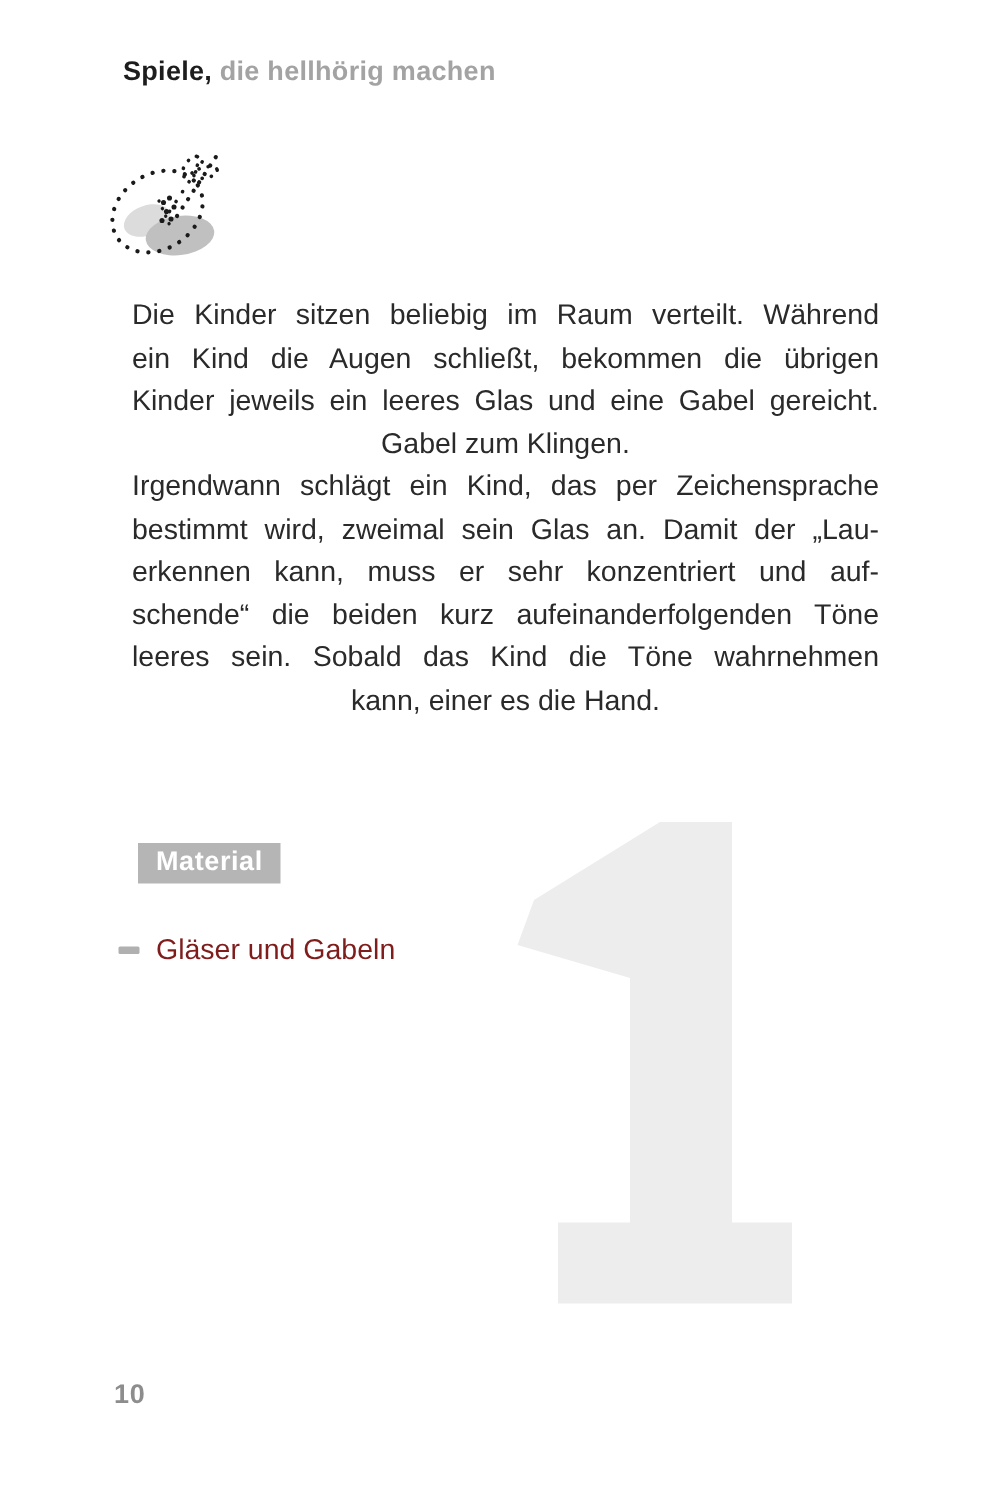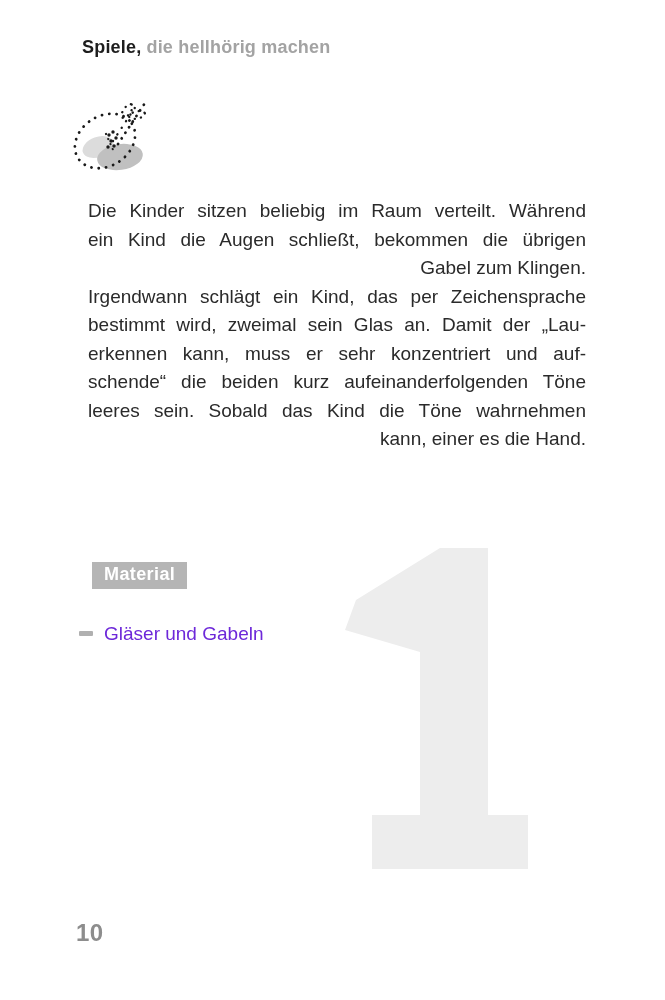--- a/index.html
+++ b/index.html
@@ -50,21 +50,21 @@
     position: absolute;
     left: 78px;
     top: 197px;
     width: 498px;
     font-size: 19px;
     line-height: 28.5px;
     color: #2a2a2a;
     margin-left: 10px;
   }
   .body-copy .jline { text-align: justify; text-align-last: justify; }
-  .body-copy .lline { text-align: right; }
+  .body-copy .lline { text-align: center; }
 
   
   .material-badge {
     position: absolute;
     left: 92px;
     top: 562px;
     background: #b5b5b5;
     color: #ffffff;
     font-size: 18px;
     font-weight: 700;
@@ -84,33 +84,33 @@
     width: 14px; height: 5px;
     background: #b0b0b0;
     border-radius: 1px;
     margin-top: 11px;
     flex: 0 0 auto;
   }
   .material-item .item-text {
     margin-left: 11px;
     font-size: 19px;
     line-height: 28px;
-    color: #6d28d9;
+    color: #7f1d1d;
     white-space: nowrap;
   }
 
   
   .watermark { position: absolute; left: 340px; top: 543px; width: 195px; height: 330px; }
 
   
   .folio {
     position: absolute;
     left: 76px;
     top: 919px;
-    font-size: 24px;
+    font-size: 18px;
     font-weight: 700;
     color: #8d8d8d;
     letter-spacing: 0.5px;
   }
 </style>
 </head>
 <body>
 
 <div class="page">
 
@@ -138,20 +138,21 @@
       <circle cx="43" cy="47" r="1.7" fill="#1a1a1a"></circle>
       <circle cx="46" cy="52" r="1.7" fill="#1a1a1a"></circle>
       <circle cx="40" cy="53" r="1.7" fill="#1a1a1a"></circle>
       <line x1="38" y1="40" x2="46" y2="58" stroke="#1a1a1a" stroke-width="2.2" stroke-linecap="round" stroke-dasharray="0.1 5.4"></line>
     </svg>
   </div>
 
   <div class="body-copy">
     <div class="jline">Die Kinder sitzen beliebig im Raum verteilt. Während</div>
     <div class="jline">ein Kind die Augen schließt, bekommen die übrigen</div>
+    <div class="jline">Kinder jeweils ein leeres Glas und eine Gabel gereicht.</div>
     <div class="lline">Gabel zum Klingen.</div>
     <div class="jline">Irgendwann schlägt ein Kind, das per Zeichensprache</div>
     <div class="jline">bestimmt wird, zweimal sein Glas an. Damit der „Lau-</div>
     <div class="jline">erkennen kann, muss er sehr konzentriert und auf-</div>
     <div class="jline">schende“ die beiden kurz aufeinanderfolgenden Töne</div>
     <div class="jline">leeres sein. Sobald das Kind die Töne wahrnehmen</div>
     <div class="lline">kann, einer es die Hand.</div>
   </div>
 
   <div class="material-badge">Material</div>

